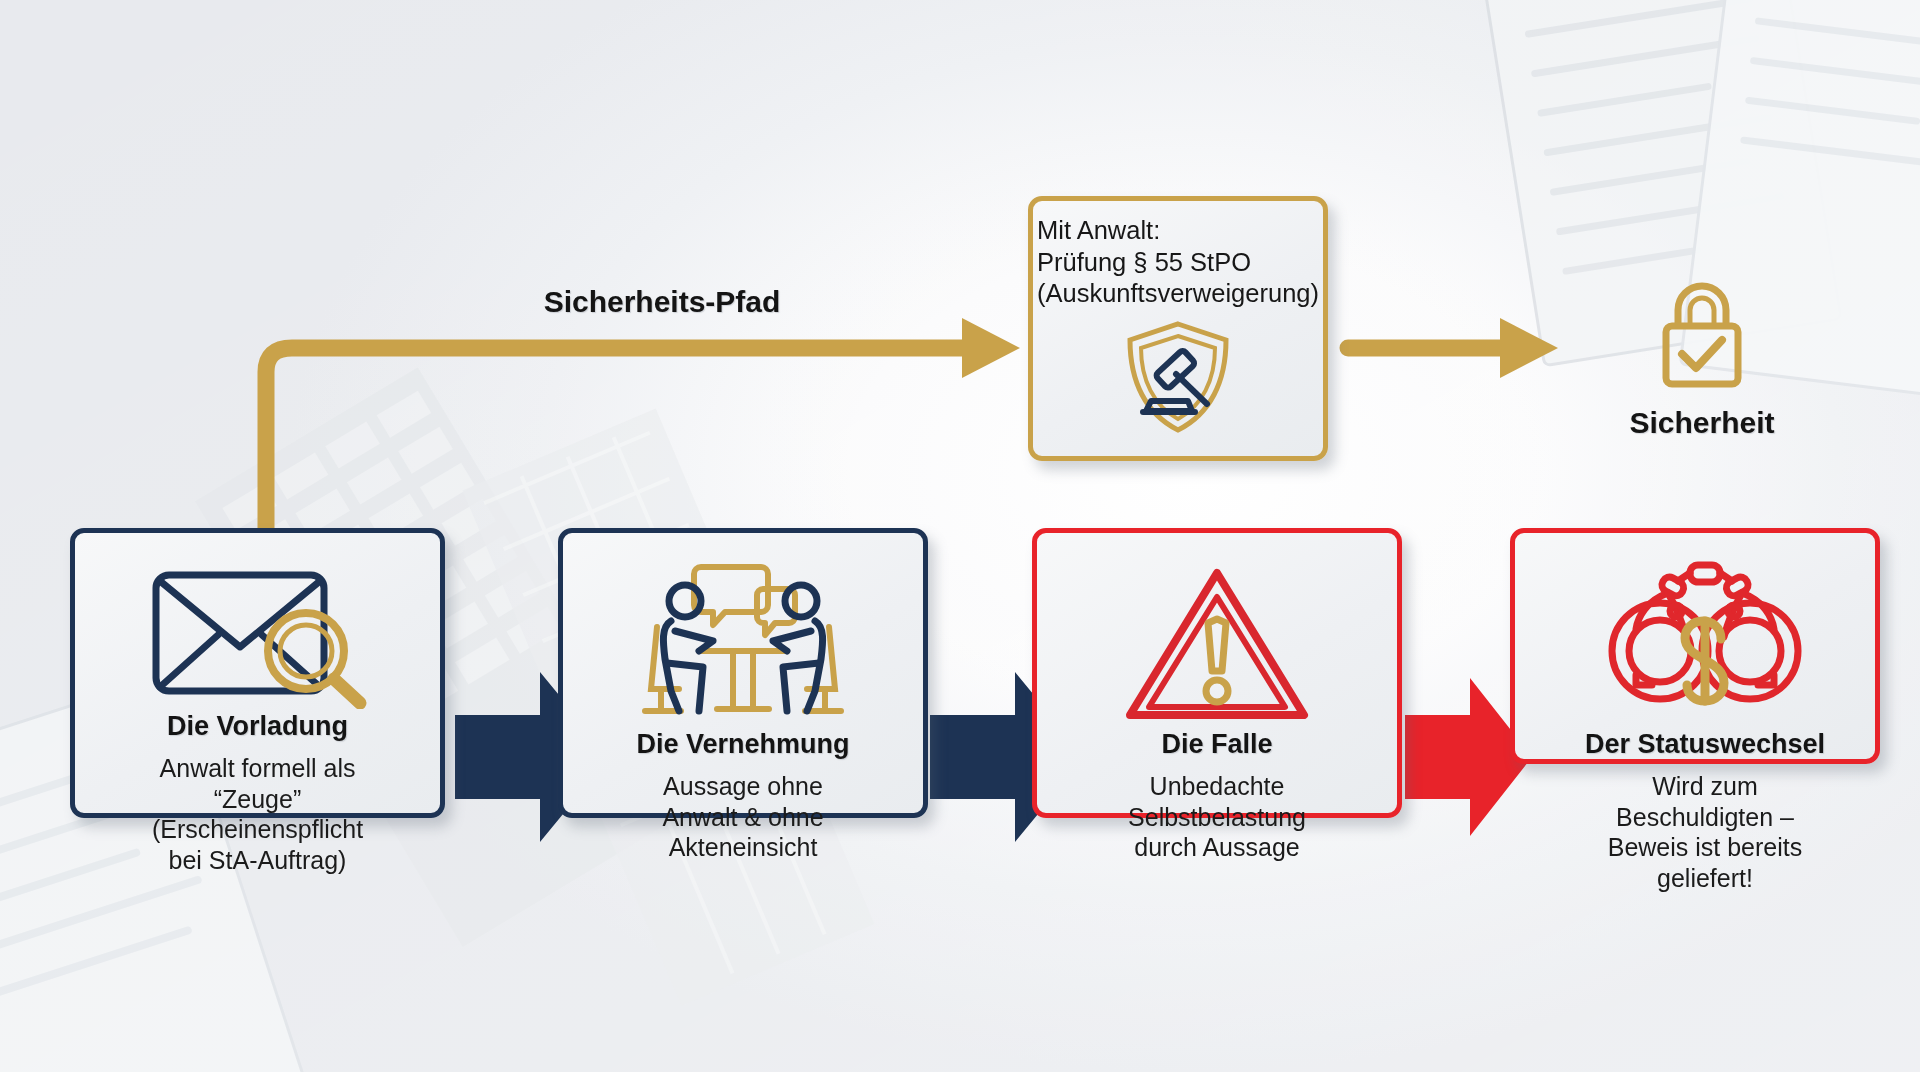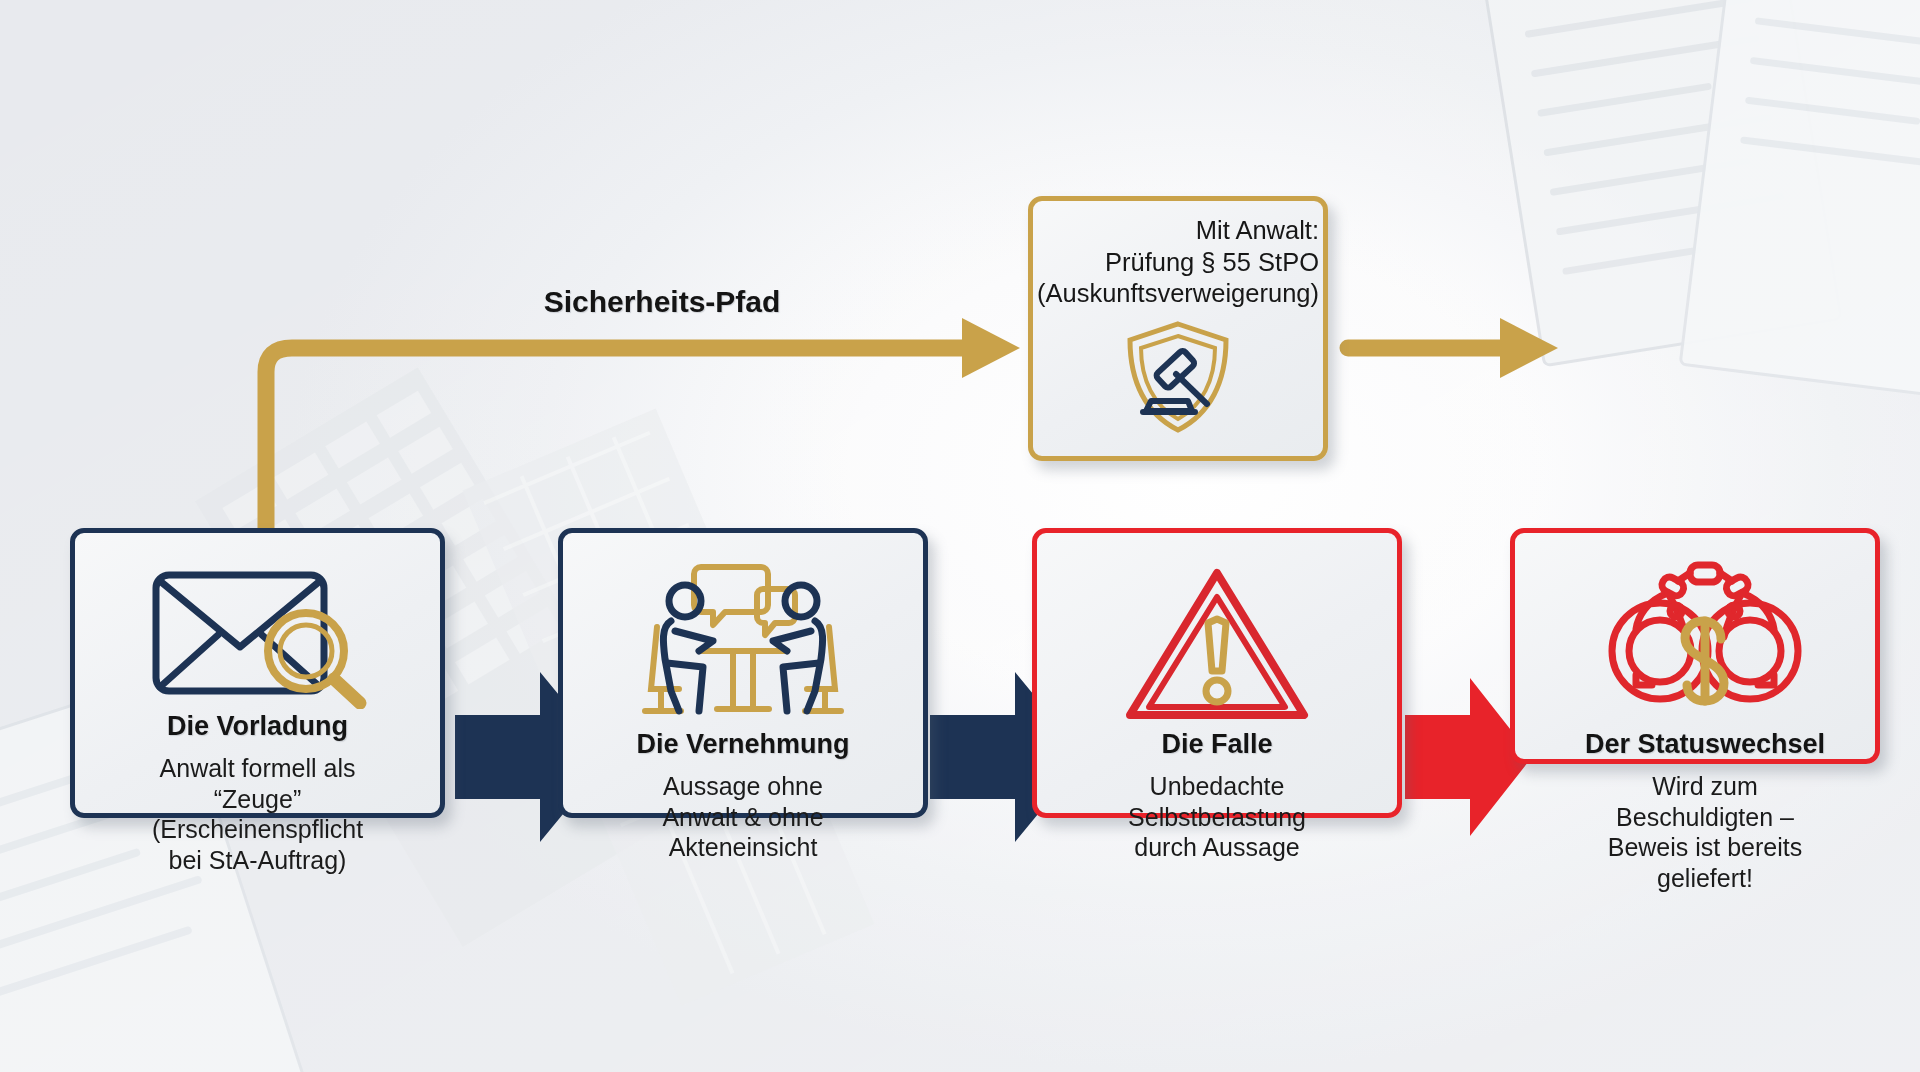--- a/index.html
+++ b/index.html
@@ -53,21 +53,21 @@
     font-size:25px;color:#1b1b1b;text-align:center;line-height:1.22;
     padding:0 12px;white-space:pre-line;
   }
 
   
   #goldbox{
     left:1028px;top:196px;width:300px;height:265px;
     padding-top:14px;
   }
   #goldbox .gb-text{
-    font-size:25.5px;color:#171717;text-align:right;line-height:1.24;
+    font-size:25.5px;color:#171717;text-align:left;line-height:1.24;
     white-space:pre-line;
   }
   #goldbox .gb-icon{margin-top:6px;}
 
   
   .path-label{
     position:absolute;left:512px;top:285px;width:300px;text-align:center;
     font-size:30px;font-weight:bold;color:#141414;
     text-shadow:1px 1px 1px rgba(150,155,165,.4);
   }
@@ -224,20 +224,31 @@
         <g fill="none" stroke="#1d3354" stroke-width="6" stroke-linejoin="round" stroke-linecap="round">
           <rect x="42" y="44" width="38" height="19" rx="4" transform="rotate(-43 61 53)"></rect>
           <line x1="62" y1="58" x2="93" y2="88"></line>
           <path d="M32 95 L78 95 L74 85 L37 85 Z"></path>
           <line x1="29" y1="96" x2="81" y2="96"></line>
         </g>
       </svg>
     </div>
   </div>
 
+  <div id="sicherheit">
+    <div>
+      <svg width="112" height="124" viewBox="0 0 112 124">
+        <path d="M32 54 V38 a24 24 0 0 1 48 0 V54" fill="none" stroke="#c9a24a" stroke-width="7"></path>
+        <path d="M44 54 V38 a12 12 0 0 1 24 0 V54" fill="none" stroke="#c9a24a" stroke-width="5"></path>
+        <rect x="20" y="54" width="72" height="58" rx="6" fill="none" stroke="#c9a24a" stroke-width="7"></rect>
+        <polyline points="36,82 50,96 76,68" fill="none" stroke="#c9a24a" stroke-width="8" stroke-linecap="round" stroke-linejoin="round"></polyline>
+      </svg>
+    </div>
+    <div class="sl">Sicherheit</div>
+  </div>
 
   <div class="card navy" style="left:70px;top:528px;width:375px;height:290px;">
     <div class="card-icon">
       <svg width="228" height="150" viewBox="0 0 228 150">
         <rect x="12" y="16" width="168" height="116" rx="13" fill="none" stroke="#1d3354" stroke-width="7"></rect>
         <polyline points="16,22 96,88 176,22" fill="none" stroke="#1d3354" stroke-width="7" stroke-linecap="round" stroke-linejoin="round"></polyline>
         <line x1="16" y1="128" x2="74" y2="76" stroke="#1d3354" stroke-width="7" stroke-linecap="round"></line>
         <line x1="176" y1="128" x2="118" y2="76" stroke="#1d3354" stroke-width="7" stroke-linecap="round"></line>
         <circle cx="162" cy="92" r="38" fill="none" stroke="#c9a24a" stroke-width="8"></circle>
         <circle cx="162" cy="92" r="26" fill="none" stroke="#c9a24a" stroke-width="5"></circle>

